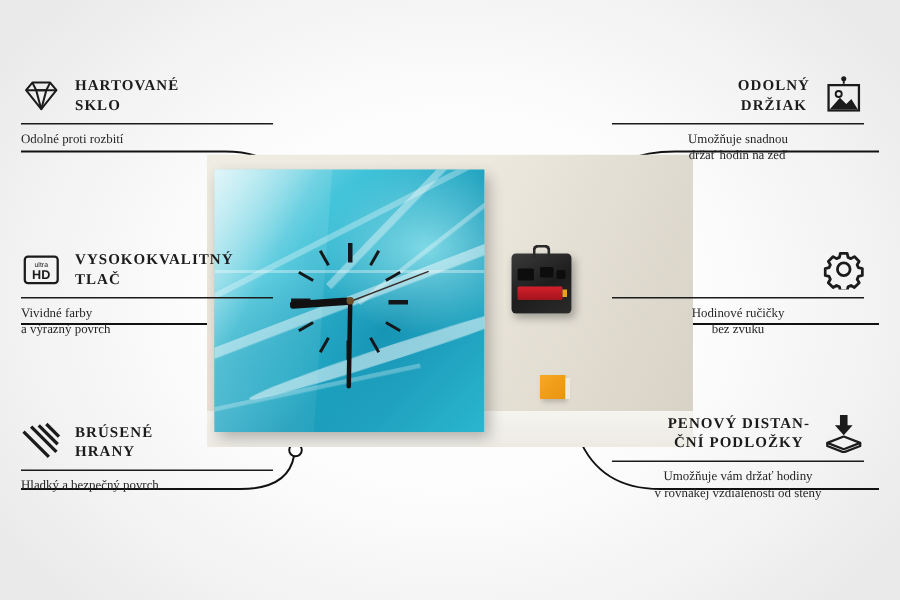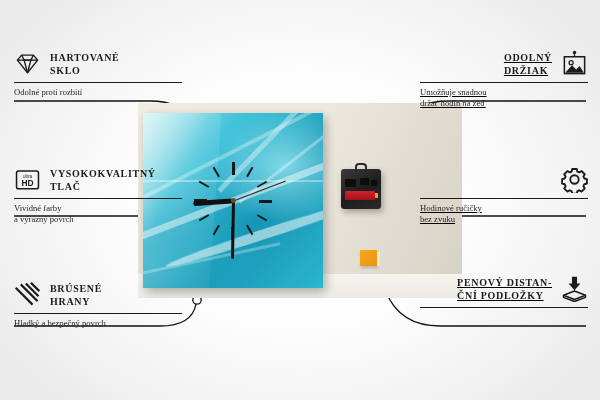--- a/index.html
+++ b/index.html
@@ -13,21 +13,21 @@
   #infographic { position:absolute; inset:0; }
 
   
   .connectors { position:absolute; inset:0; width:600px; height:400px; pointer-events:none; }
   .conn-path { fill:none; stroke:#111; stroke-width:1.3; }
   .conn-dot  { fill:#ffffff; stroke:#111; stroke-width:1.3; }
 
   
   .feature { position:absolute; width:168px; }
   .feature.left  { left:14px;  text-align:left; }
-  .feature.right { right:12px; text-align:left;text-decoration:underline; }
+  .feature.right { right:24px; text-align:center; }
 
   .f-head { display:flex; align-items:center; gap:9px; }
   .feature.right .f-head { flex-direction:row-reverse; }
 
   .f-icon { width:27px; height:27px; flex:0 0 27px; display:block; }
   .f-title {
     font-size:10px; font-weight:bold; letter-spacing:.7px;
     line-height:13px; color:#1b1b1b; text-transform:uppercase;
   }
   .f-rule { height:1px; background:#1b1b1b; margin:5px 0 4px; width:100%; }
@@ -326,15 +326,19 @@
         <path d="M13 2 h6 v8 h4 l-7 8 -7-8 h4 Z" fill="#1b1b1b"></path>
         <path d="M16 19 L29 24 L16 29 L3 24 Z" fill="none" stroke="#1b1b1b" stroke-width="1.8" stroke-linejoin="round"></path>
         <path d="M3 24 v2.5 L16 31.5 L29 26.5 V24" fill="none" stroke="#1b1b1b" stroke-width="1.8" stroke-linejoin="round"></path>
       </svg>
       <div class="f-title">
         <div>PENOVÝ DISTAN-</div>
         <div>ČNÍ PODLOŽKY</div>
       </div>
     </div>
     <div class="f-rule"></div>
+    <div class="f-desc">
+      <div>Umožňuje vám držať hodiny</div>
+      <div>v rovnakej vzdialenosti od steny</div>
+    </div>
   </div>
 
 </div>
 
 </body></html>

